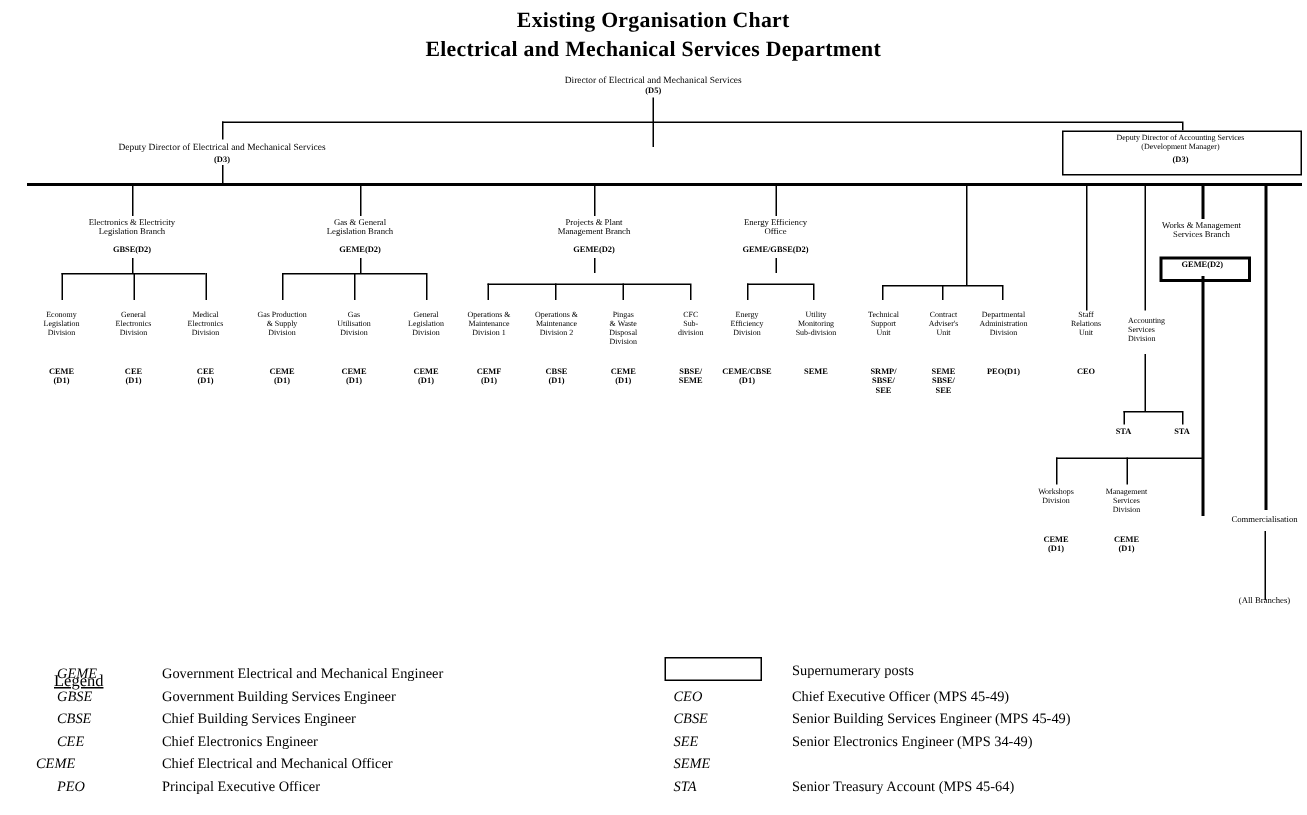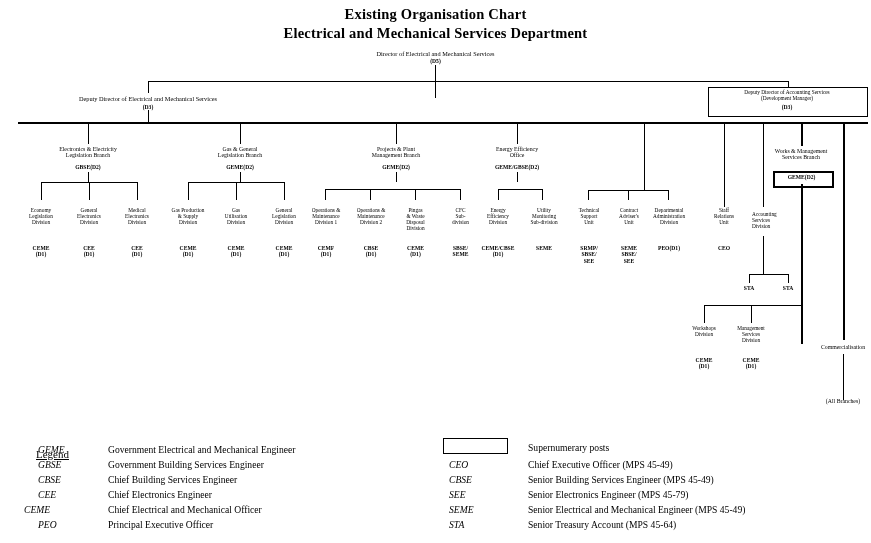--- a/index.html
+++ b/index.html
@@ -275,21 +275,20 @@
   <div id="supbox"></div>
   <div class="lg" style="left:528px;top:443px;">Supernumerary posts</div>
 
   <div class="lgabbr" style="left:449px;top:460px;">CEO</div>
   <div class="lg" style="left:528px;top:460px;">Chief Executive Officer (MPS 45-49)</div>
 
   <div class="lgabbr" style="left:449px;top:475px;">CBSE</div>
   <div class="lg" style="left:528px;top:475px;">Senior Building Services Engineer (MPS 45-49)</div>
 
   <div class="lgabbr" style="left:449px;top:490px;text-align:right;">SEE</div>
-  <div class="lg" style="left:528px;top:490px;">Senior Electronics Engineer (MPS 45-79)</div>
+  <div class="lg" style="left:528px;top:490px;">Senior Electronics Engineer (MPS 34-49)</div>
 
   <div class="lgabbr" style="left:449px;top:505px;">SEME</div>
-  <div class="lg" style="left:528px;top:505px;">Senior Electrical and Mechanical Engineer (MPS 45-49)</div>
 
   <div class="lgabbr" style="left:449px;top:520px;">STA</div>
   <div class="lg" style="left:528px;top:520px;">Senior Treasury Account (MPS 45-64)</div>
 
 </div>
 
 </body></html>

